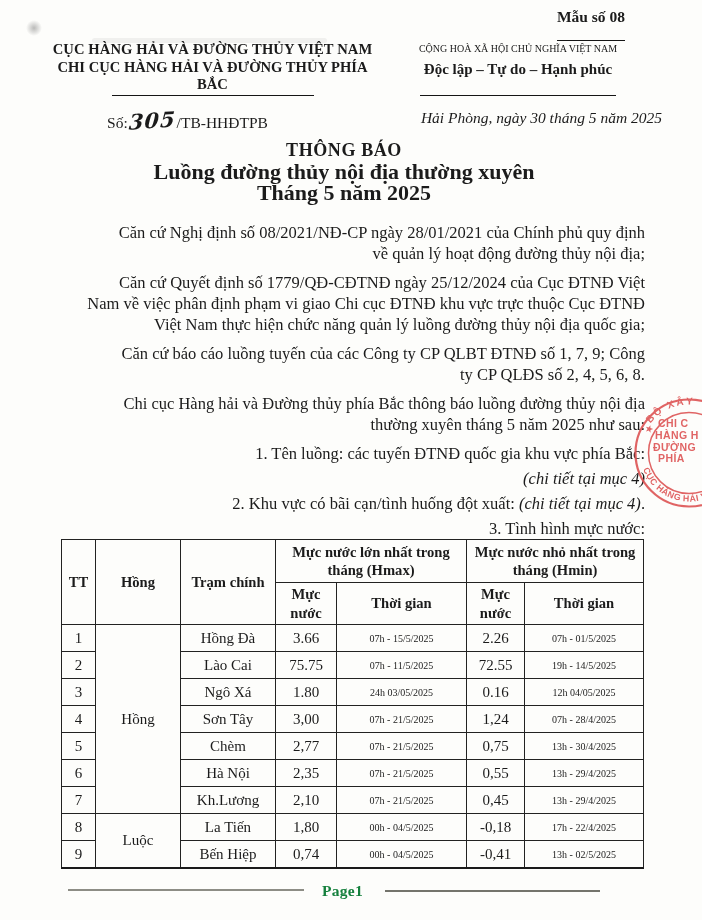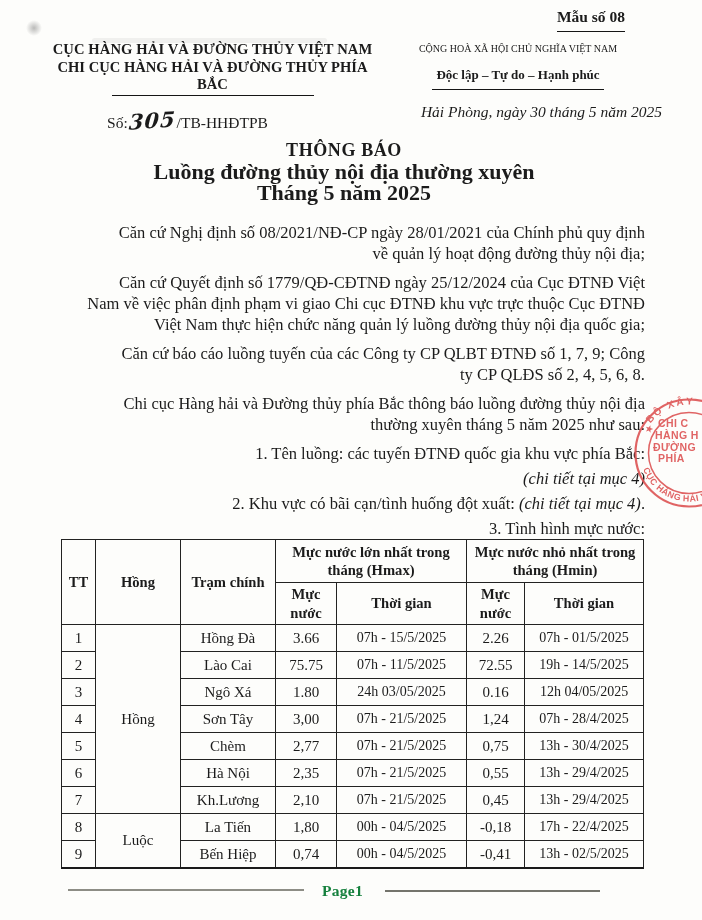--- a/index.html
+++ b/index.html
@@ -5,36 +5,36 @@
   html,body { margin:0; padding:0; background:#ffffff; }
   .page {
     position:relative; width:702px; height:920px; overflow:hidden;
     background:#fdfdfb; color:#1b1b1b;
     font-family:"Liberation Serif","DejaVu Serif",serif;
   }
   
   .form-no {
     position:absolute; top:8px; right:77px;
     font-size:15.5px; font-weight:bold;
-    border-bottom:1.6px solid #151515; padding-bottom:5px;
+    border-bottom:1.6px solid #151515; padding-bottom:14px;
   }
   .org-block { position:absolute; top:41px; left:50px; width:325px; text-align:center; }
   .org-line1 { font-size:14.6px; font-weight:600; letter-spacing:.1px; }
   .org-line2 { font-size:14.6px; font-weight:bold; margin-top:1px; }
   .org-underline { width:202px; margin:2px auto 0; border-top:1.4px solid #151515; }
   .doc-no { margin-top:12px; font-size:15.5px; padding-right:50px; }
   .doc-no .hand {
     font-family:"DejaVu Serif",serif; font-style:italic; font-weight:bold;
     font-size:21px; display:inline-block; transform:rotate(-4deg) skewX(-8deg);
     letter-spacing:1px; margin:0 1px 0 1px;
   }
   .nation-block { position:absolute; top:43px; left:372px; width:292px; text-align:center; }
   .nation-line1 { font-size:10px; font-weight:normal; }
-  .nation-line2 { font-size:13px; font-weight:bold; margin-top:13px;
-                  display:inline-block; border-bottom:1.6px solid #151515; padding:0 4px 6px; }
+  .nation-line2 { font-size:15px; font-weight:bold; margin-top:7px;
+                  display:inline-block; border-bottom:1.6px solid #151515; padding:0 4px 17px; }
   .place-date { margin-top:13px; font-size:15.5px; font-style:italic; text-align:right; padding-right:2px; }
   
   .title-block { position:absolute; top:140px; left:0; width:688px; text-align:center; }
   .title-main { font-size:18px; font-weight:bold; letter-spacing:.6px; line-height:21px; }
   .title-sub  { font-size:22px; font-weight:bold; line-height:21px; }
   
   .body-text { position:absolute; top:222px; left:60px; width:585px;
                font-size:16.5px; line-height:21px; }
   .body-text p { margin:0;text-align:right; }
   .just   { text-align:justify; text-indent:56px; }
@@ -46,21 +46,21 @@
   table.wtable {
     position:absolute; top:539px; left:61px;
     border-collapse:collapse; table-layout:fixed; width:582px;
     font-size:15px; text-align:center;
   }
   .wtable th, .wtable td { border:1.4px solid #222; padding:0 2px; vertical-align:middle; }
   .wtable thead tr.tier1 th { height:42px; }
   .wtable thead tr.tier2 th { height:41px; }
   .wtable th { font-weight:bold; font-size:14.6px; line-height:1.25; }
   .wtable tbody td { height:26px; }
-  .wtable tbody td.time { font-size:14px; }
+  .wtable tbody td.time { font-size:10px; }
   .wtable { border-bottom:2.5px solid #1a1a1a; }
   .wtable tbody tr:last-child td { border-bottom:2.2px solid #1a1a1a; }
   
   .stamp { position:absolute; left:620px; top:379px; opacity:.9; }
   .stamp text { font-family:"Liberation Sans","DejaVu Sans",sans-serif; font-weight:bold; }
   
   .footer { position:absolute; top:882px; left:0; width:702px; height:20px; }
   .footer .rule-l { position:absolute; left:68px;  top:7px; width:236px; height:1.8px; background:#8d8d85; }
   .footer .rule-r { position:absolute; left:385px; top:8px; width:215px; height:1.8px; background:#74746c; }
   .footer .pg { position:absolute; left:322px; top:0; font-size:15.5px; font-weight:bold; letter-spacing:.3px; color:#15803d; }

